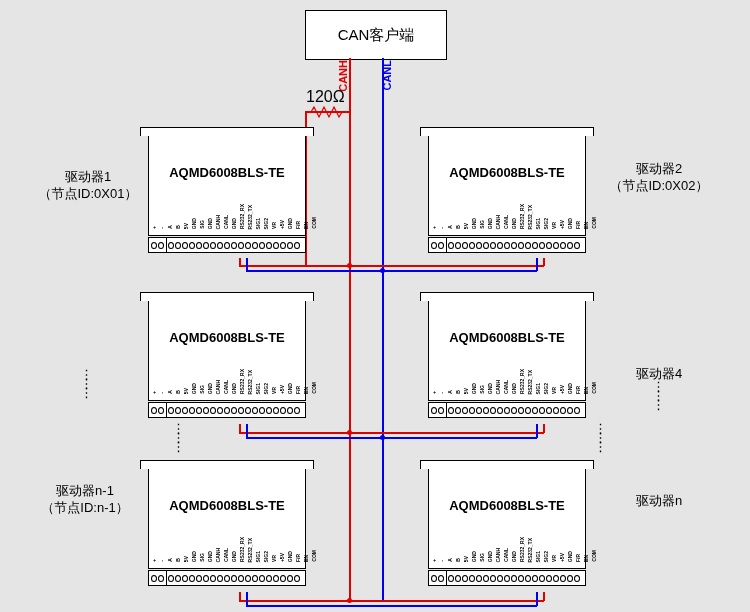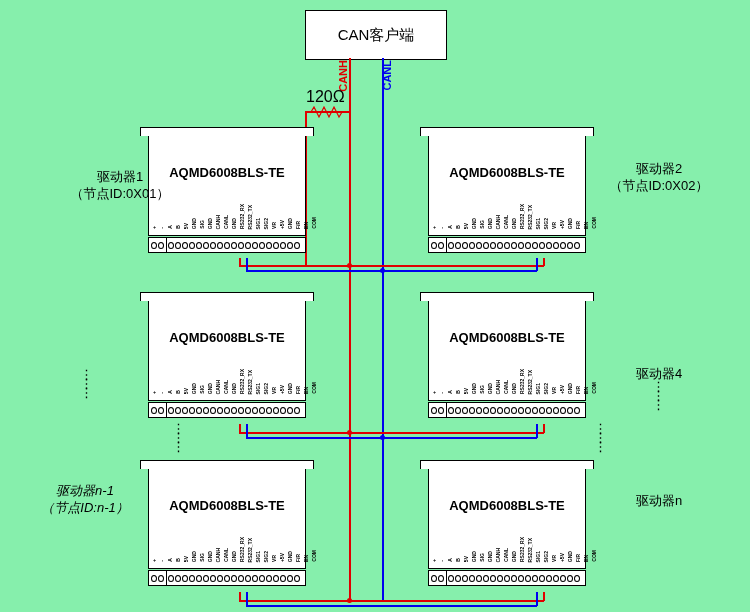--- a/index.html
+++ b/index.html
@@ -7,21 +7,21 @@
     padding: 0;
     background: #ffffff;
   }
   body {
     font-family: "Liberation Sans", sans-serif;
   }
   #stage {
     position: relative;
     width: 750px;
     height: 612px;
-    background: #86efac;
+    background: #e5e5e5;
     overflow: hidden;
   }
   .abs { position: absolute; }
 
   
   .client-box {
     left: 305px;
     top: 10px;
     width: 140px;
     height: 48px;
@@ -260,21 +260,21 @@
         <span class="conn-pin"></span>
         <span class="conn-pin"></span>
         <span class="conn-pin"></span>
         <span class="conn-pin"></span>
         <span class="conn-pin"></span>
         <span class="conn-pin"></span>
         <span class="conn-pin"></span>
       </div>
     </div>
   </div>
-  <div class="abs caption" style="left:38px; top:168px; width:100px;margin-left:32px;">
+  <div class="abs caption" style="left:38px; top:168px; width:100px;">
     <div>驱动器1</div>
     <div>（节点ID:0X01）</div>
   </div>
 
   <div class="abs module" style="left:420px; top:127px;">
     <div class="mod-cap"></div>
     <div class="mod-body"></div>
     <div class="mod-title">AQMD6008BLS-TE</div>
     <div class="pin-labels">
       <span class="pin-label">+</span>
@@ -499,21 +499,21 @@
         <span class="conn-pin"></span>
         <span class="conn-pin"></span>
         <span class="conn-pin"></span>
         <span class="conn-pin"></span>
         <span class="conn-pin"></span>
         <span class="conn-pin"></span>
         <span class="conn-pin"></span>
       </div>
     </div>
   </div>
-  <div class="abs caption" style="left:30px; top:482px; width:110px;font-style:italic;">
+  <div class="abs caption" style="left:30px; top:482px; width:110px;">
     <div>驱动器n-1</div>
     <div>（节点ID:n-1）</div>
   </div>
 
   <div class="abs module" style="left:420px; top:460px;">
     <div class="mod-cap"></div>
     <div class="mod-body"></div>
     <div class="mod-title">AQMD6008BLS-TE</div>
     <div class="pin-labels">
       <span class="pin-label">+</span>

